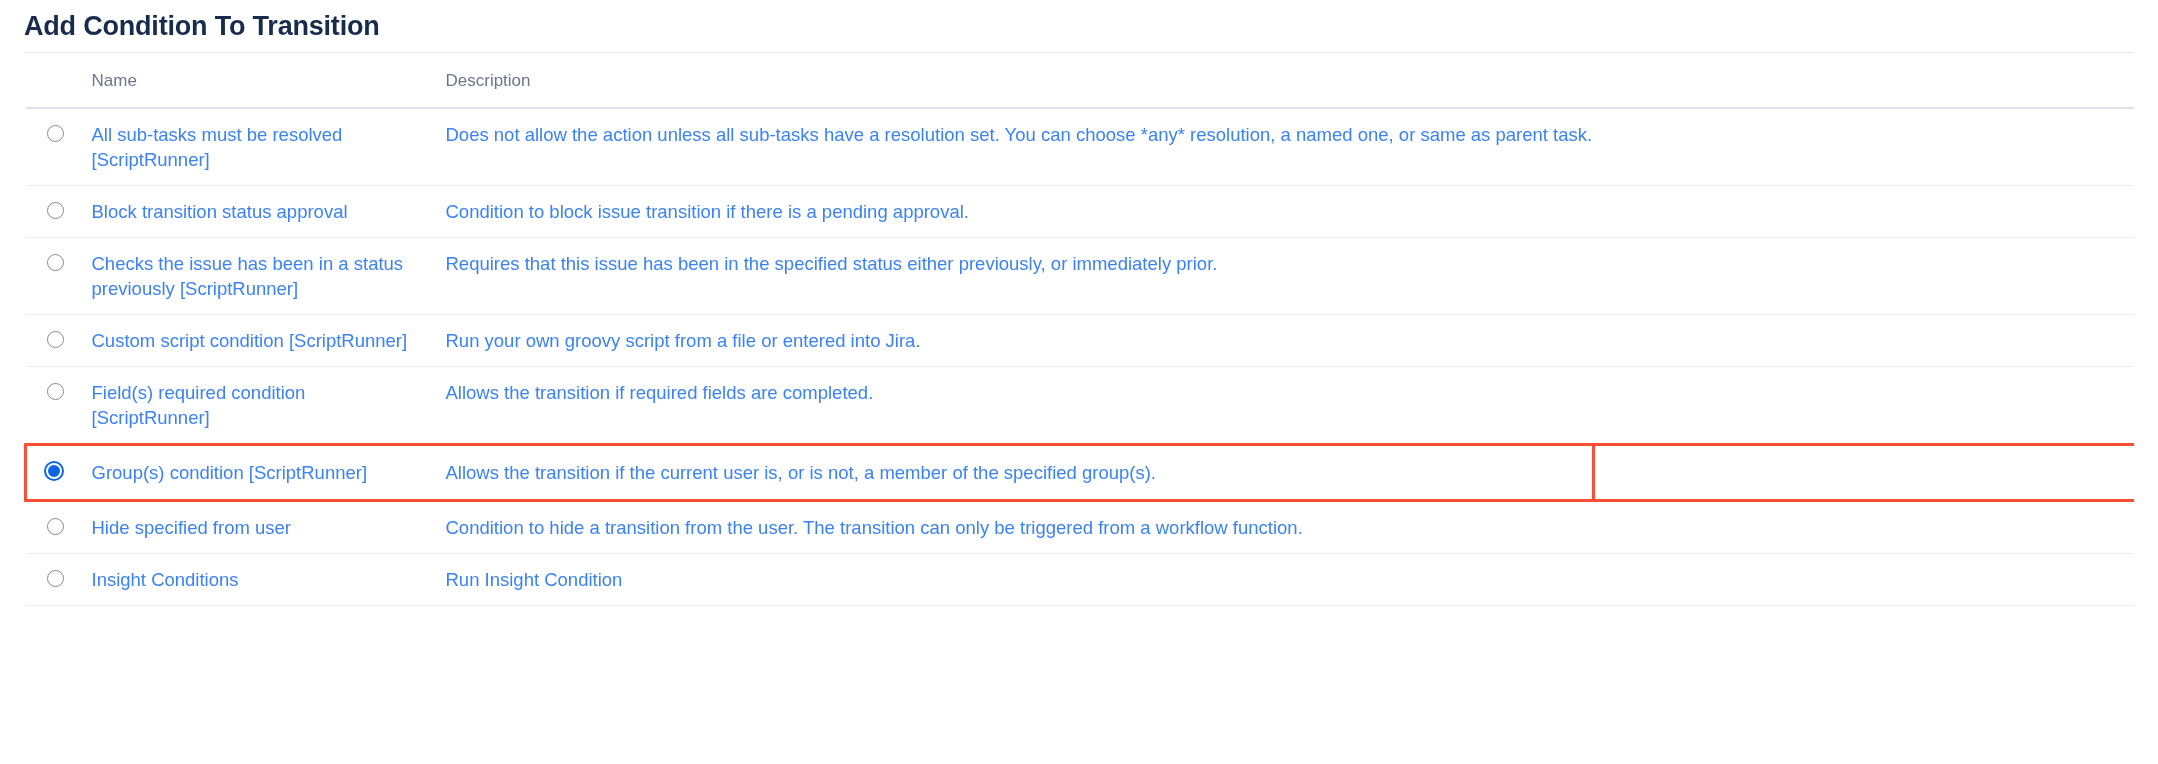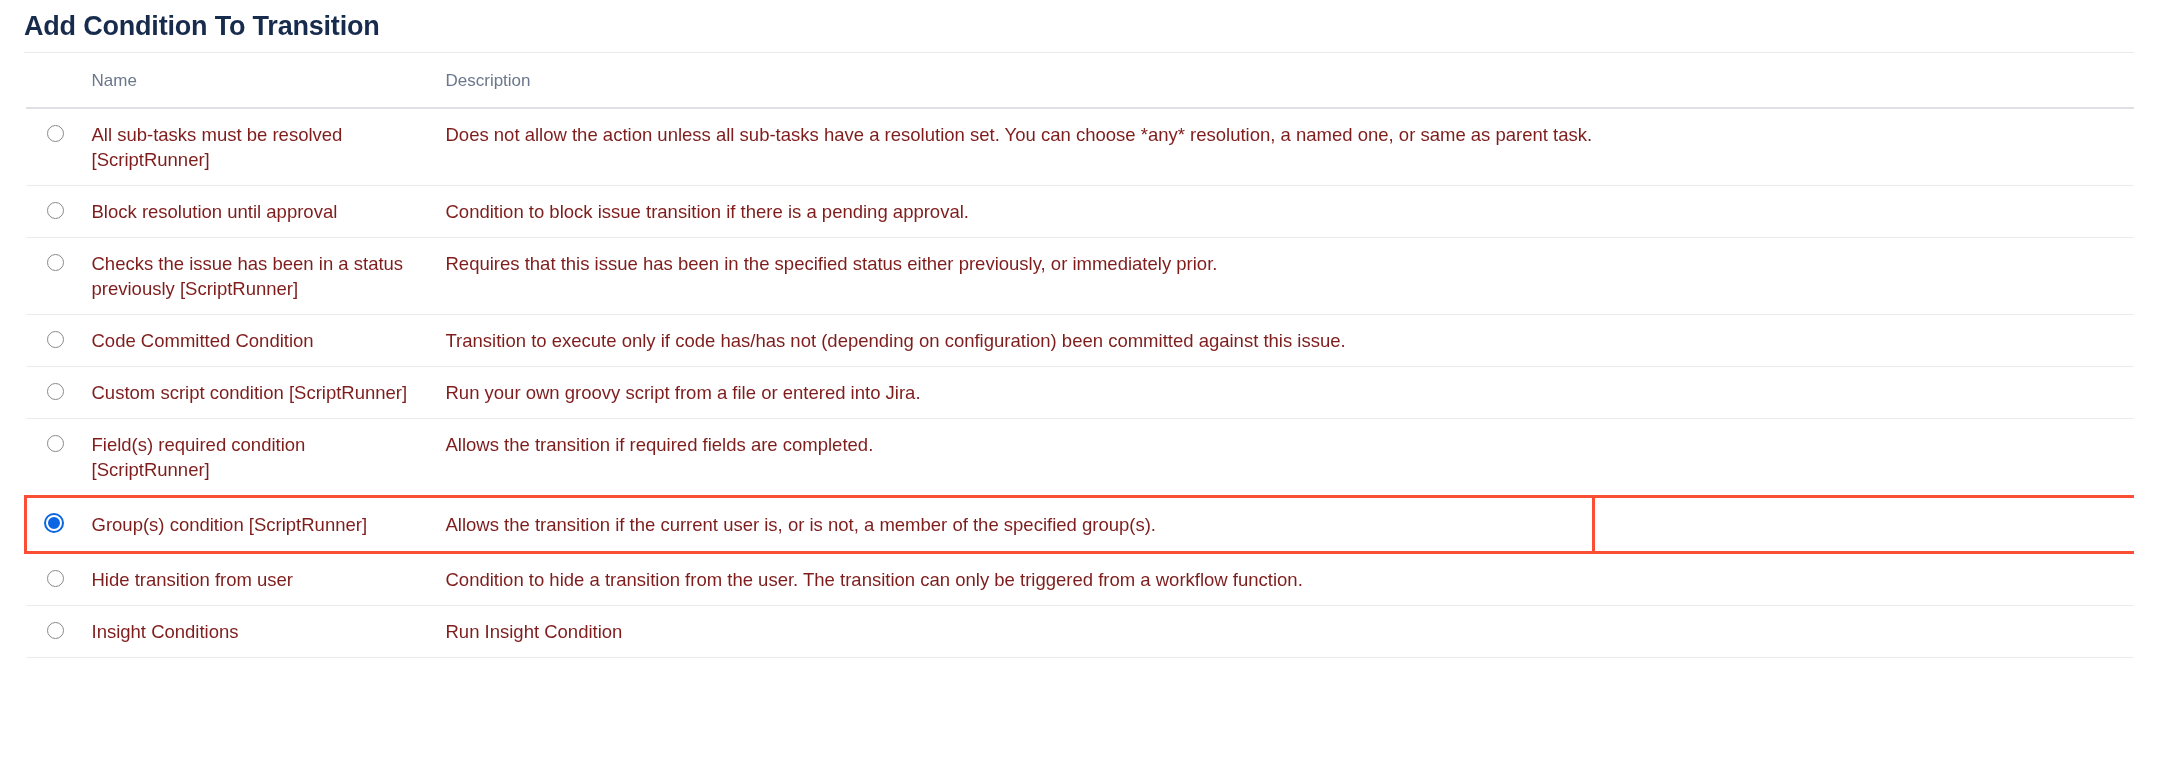--- a/index.html
+++ b/index.html
@@ -63,21 +63,21 @@
     vertical-align: bottom;
   }
 
   thead th.th-radio { padding-left: 0; }
   thead th.th-name  { padding-left: 2px; }
   thead th.th-desc  { padding-left: 2px; }
 
   tbody td {
     font-size: 18.5px;
     line-height: 25px;
-    color: #7f1d1d;
+    color: #3b82f6;
     padding: 13px 0 13px 0;
     border-bottom: 1px solid #ebecf0;
     vertical-align: top;
   }
 
   tbody tr:last-child td { border-bottom: 1px solid #ebecf0; margin-left: 38px; }
 
   td.cell-radio {
     padding-left: 0;
     padding-top: 16px;
@@ -161,41 +161,34 @@
           <td class="cell-radio">
             <span class="radio"></span>
           </td>
           <td class="cell-name">All sub-tasks must be resolved [ScriptRunner]</td>
           <td class="cell-desc">Does not allow the action unless all sub-tasks have a resolution set. You can choose *any* resolution, a named one, or same as parent task.</td>
         </tr>
         <tr>
           <td class="cell-radio">
             <span class="radio"></span>
           </td>
-          <td class="cell-name">Block resolution until approval</td>
+          <td class="cell-name">Block transition status approval</td>
           <td class="cell-desc">Condition to block issue transition if there is a pending approval.</td>
         </tr>
         <tr>
           <td class="cell-radio">
             <span class="radio"></span>
           </td>
           <td class="cell-name">Checks the issue has been in a status previously [ScriptRunner]</td>
           <td class="cell-desc">Requires that this issue has been in the specified status either previously, or immediately prior.</td>
         </tr>
         <tr>
           <td class="cell-radio">
             <span class="radio"></span>
           </td>
-          <td class="cell-name">Code Committed Condition</td>
-          <td class="cell-desc">Transition to execute only if code has/has not (depending on configuration) been committed against this issue.</td>
-        </tr>
-        <tr>
-          <td class="cell-radio">
-            <span class="radio"></span>
-          </td>
           <td class="cell-name">Custom script condition [ScriptRunner]</td>
           <td class="cell-desc">Run your own groovy script from a file or entered into Jira.</td>
         </tr>
         <tr>
           <td class="cell-radio">
             <span class="radio"></span>
           </td>
           <td class="cell-name">Field(s) required condition [ScriptRunner]</td>
           <td class="cell-desc">Allows the transition if required fields are completed.</td>
         </tr>
@@ -203,21 +196,21 @@
           <td class="cell-radio">
             <span class="radio checked"></span>
           </td>
           <td class="cell-name">Group(s) condition [ScriptRunner]</td>
           <td class="cell-desc">Allows the transition if the current user is, or is not, a member of the specified group(s).</td>
         </tr>
         <tr>
           <td class="cell-radio">
             <span class="radio"></span>
           </td>
-          <td class="cell-name">Hide transition from user</td>
+          <td class="cell-name">Hide specified from user</td>
           <td class="cell-desc">Condition to hide a transition from the user. The transition can only be triggered from a workflow function.</td>
         </tr>
         <tr>
           <td class="cell-radio">
             <span class="radio"></span>
           </td>
           <td class="cell-name">Insight Conditions</td>
           <td class="cell-desc">Run Insight Condition</td>
         </tr>
       </tbody>

